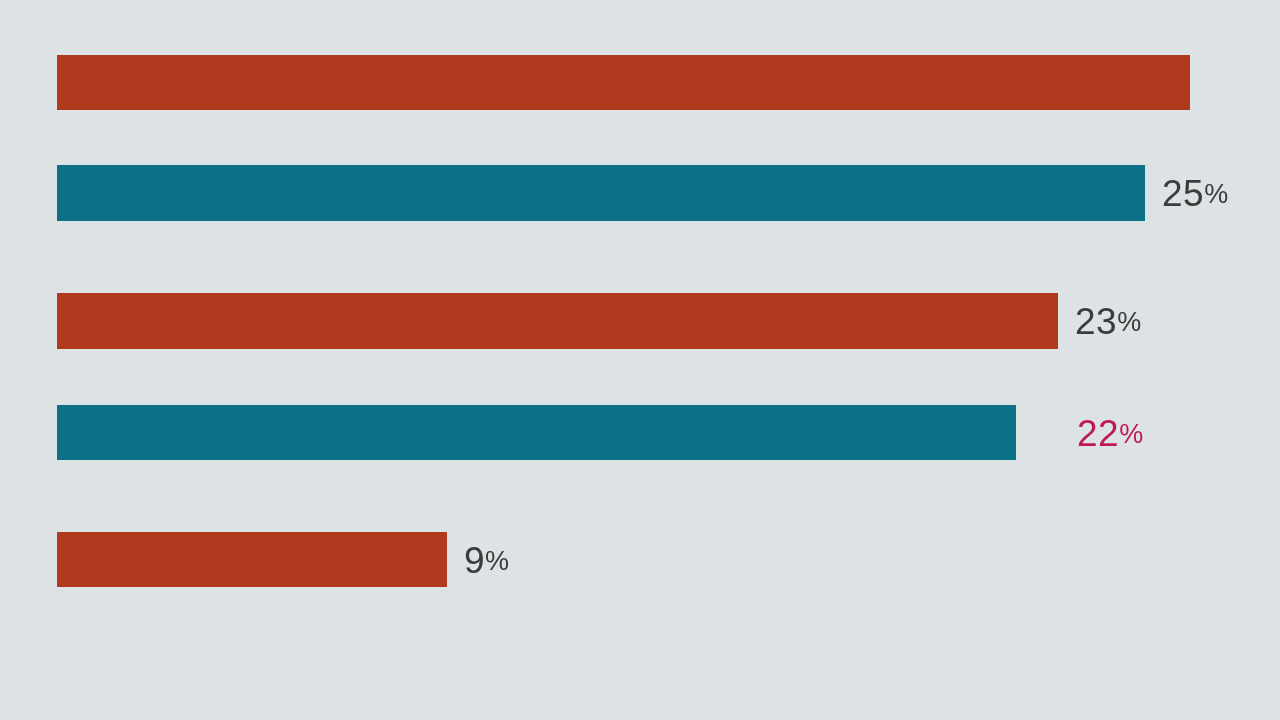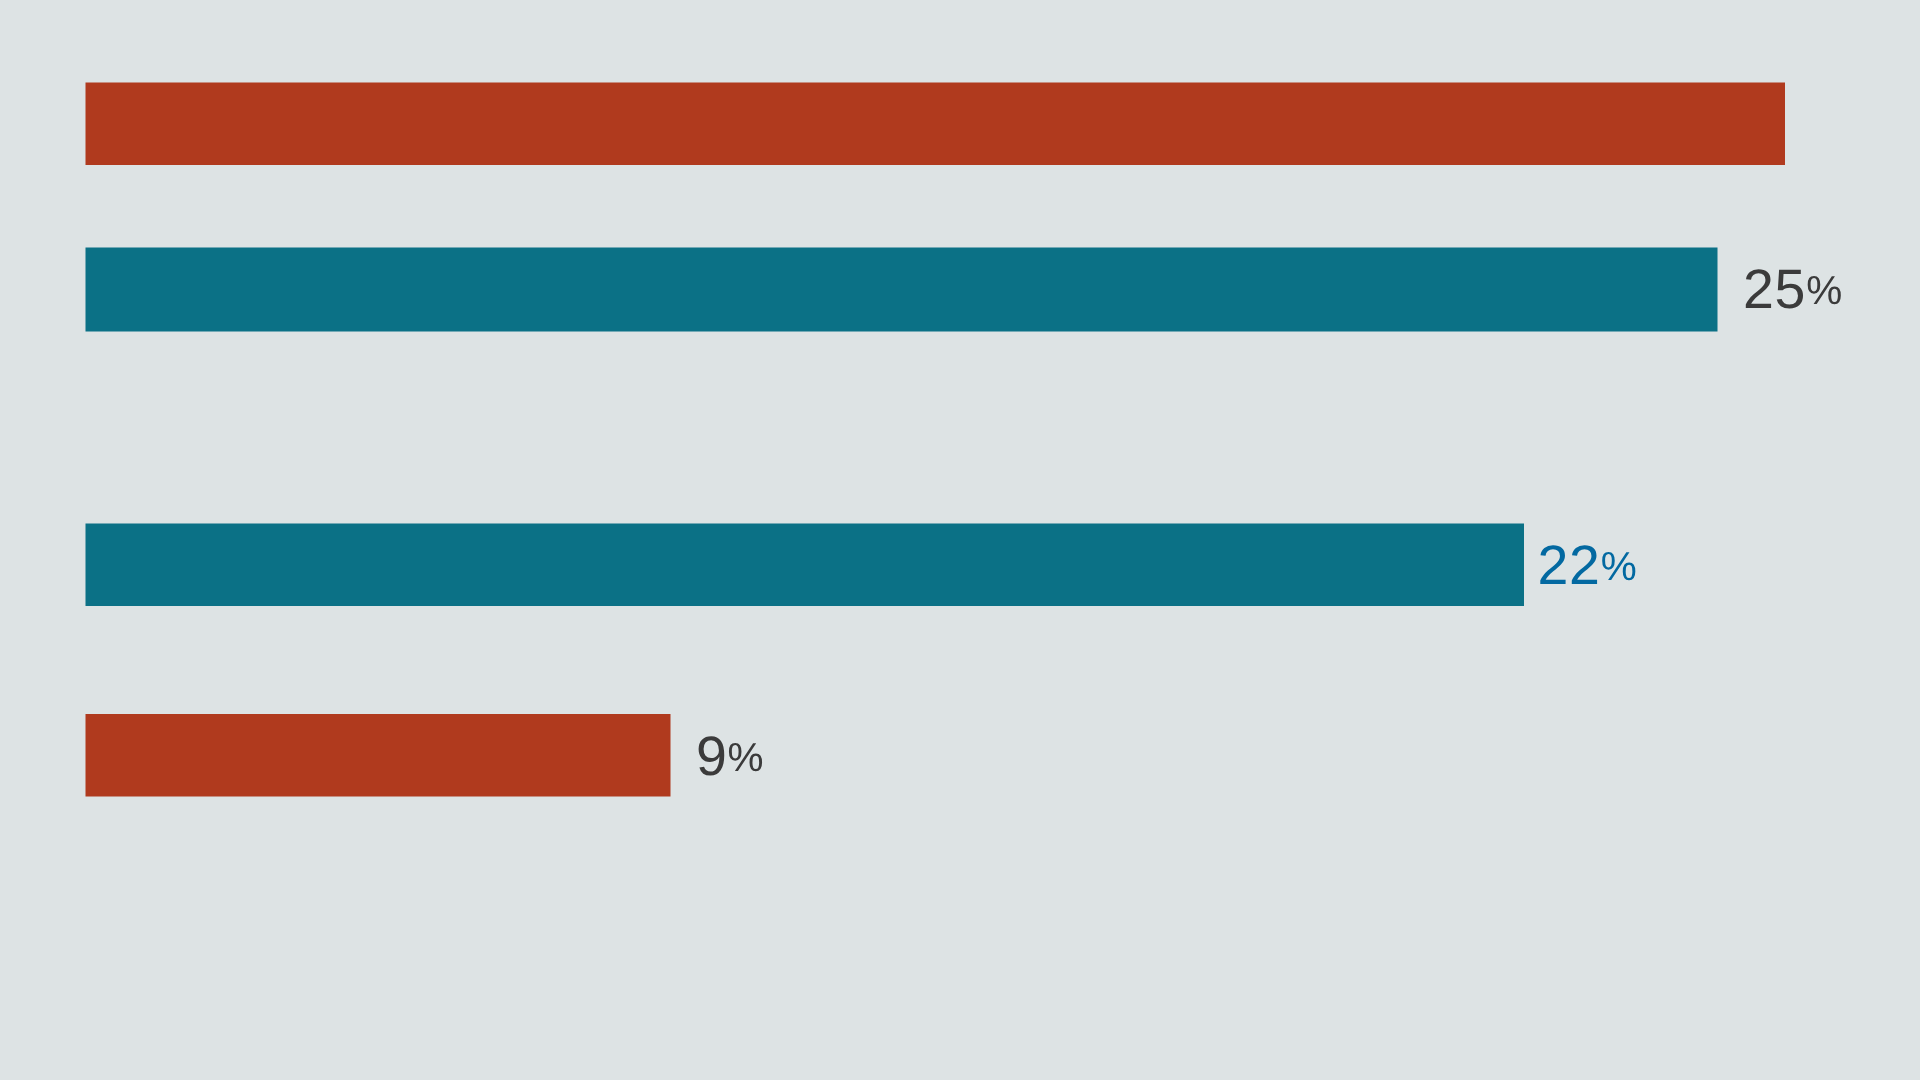--- a/index.html
+++ b/index.html
@@ -73,22 +73,26 @@
 
 <div id="chart-root" style="background: rgb(221, 227, 228);">
   <div class="plot-area">
       <div class="bar-row bar-group" style="top: 55px; left: 57px; height: 55px; width: 1223px;">
         <div class="bar-rect series-0" title="26" style="width: 1133px; background: rgb(176, 58, 30);"></div>
       </div>
       <div class="bar-row bar-group" style="top: 110px; left: 57px; height: 56px; width: 1223px; text-decoration: underline;">
         <div class="bar-rect series-1" title="25" style="width: 1088px; background: rgb(11, 113, 134);"></div>
         <div class="bar-value" style="left: 1105px; color: rgb(59, 59, 59);"><span class="num">25</span><span class="pct">%</span></div>
       </div>
+      <div class="bar-row bar-group" style="top: 182px; left: 57px; height: 56px; width: 1223px;">
+        <div class="bar-rect series-0" title="23" style="width: 1001px; background: rgb(176, 58, 30);"></div>
+        <div class="bar-value" style="left: 1018px; color: rgb(59, 59, 59);"><span class="num">23</span><span class="pct">%</span></div>
+      </div>
       <div class="bar-row bar-group" style="top: 238px; left: 57px; height: 55px; width: 1223px;">
         <div class="bar-rect series-1" title="22" style="width: 959px; background: rgb(11, 113, 134);"></div>
-        <div class="bar-value" style="left: 968px; color: #0369a1;"><span class="num">22</span><span class="pct">%</span></div>
+        <div class="bar-value" style="left: 1020px; color: #be185d;"><span class="num">22</span><span class="pct">%</span></div>
       </div>
       <div class="bar-row bar-group" style="top: 310px; left: 57px; height: 55px; width: 1223px;">
         <div class="bar-rect series-0" title="9" style="width: 390px; background: rgb(176, 58, 30);"></div>
         <div class="bar-value" style="left: 407px; color: rgb(59, 59, 59);"><span class="num">9</span><span class="pct">%</span></div>
       </div>
     </div>
 </div>
 
 </body></html>

